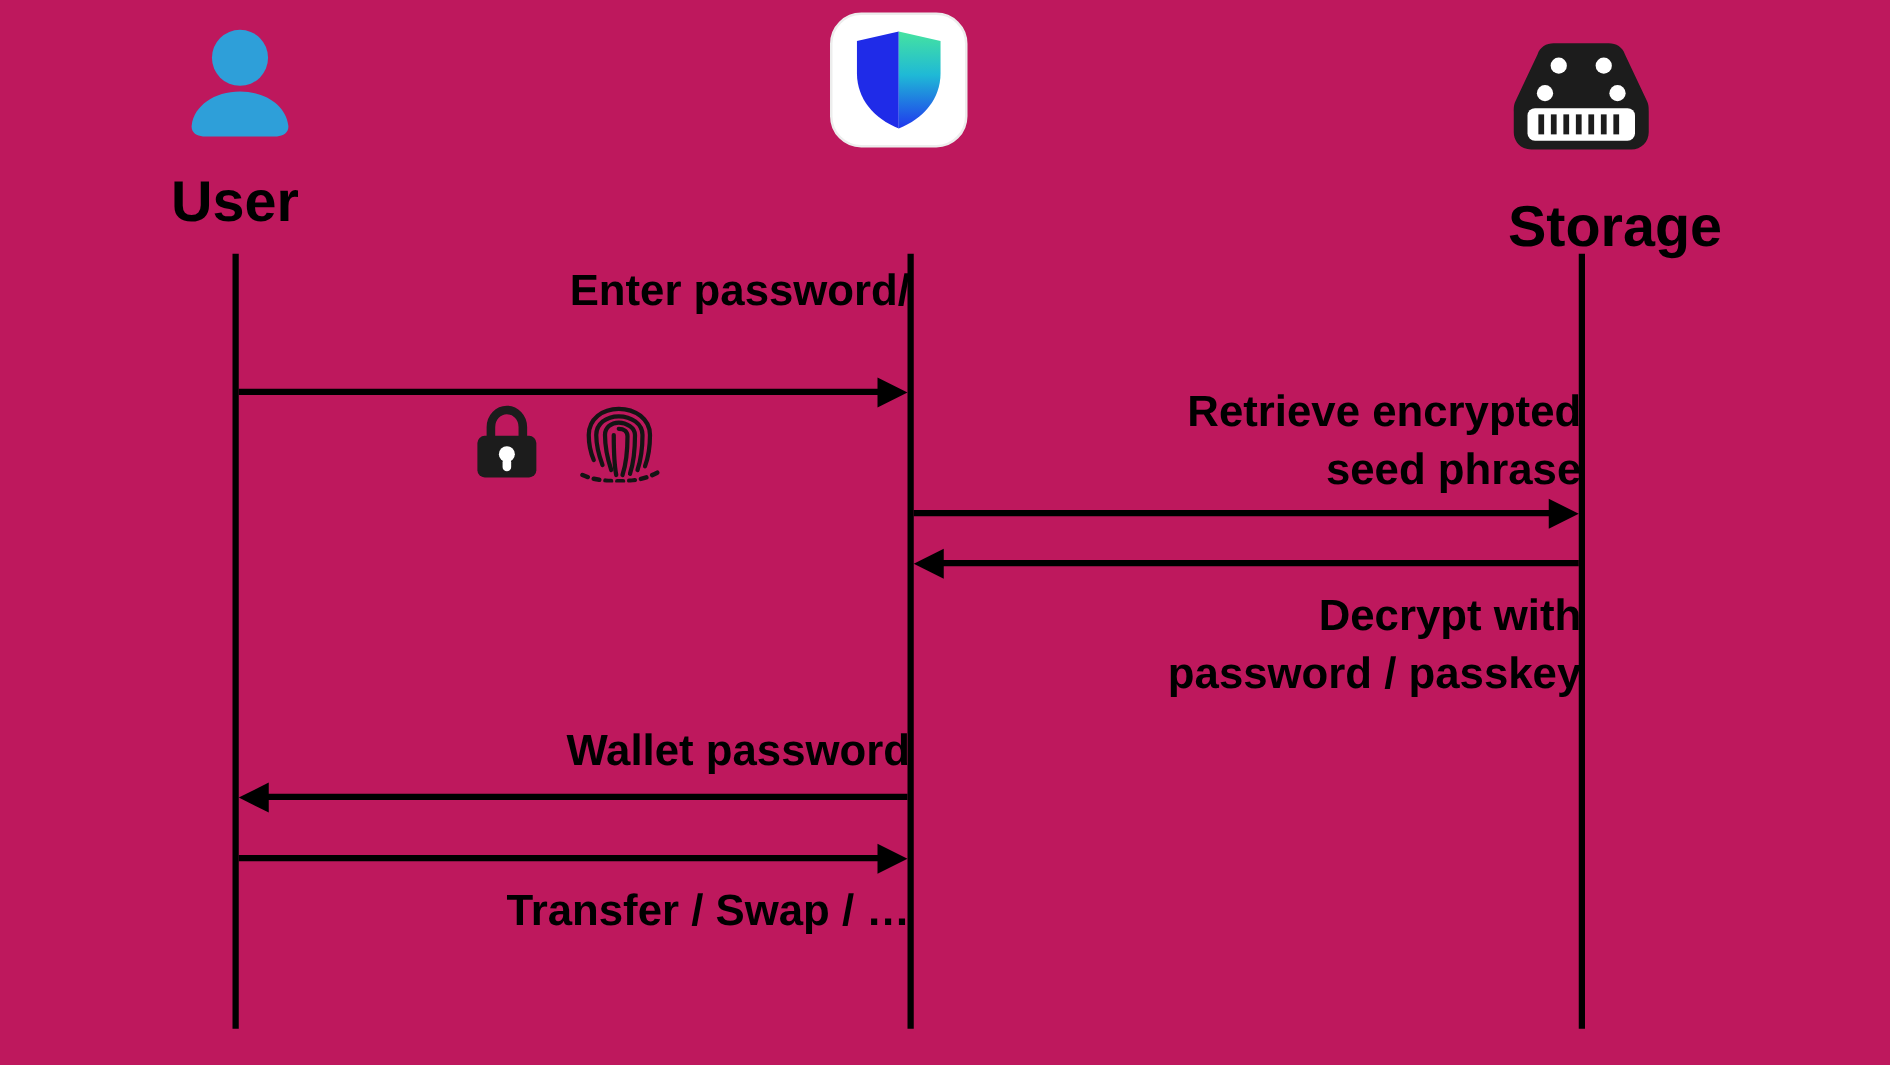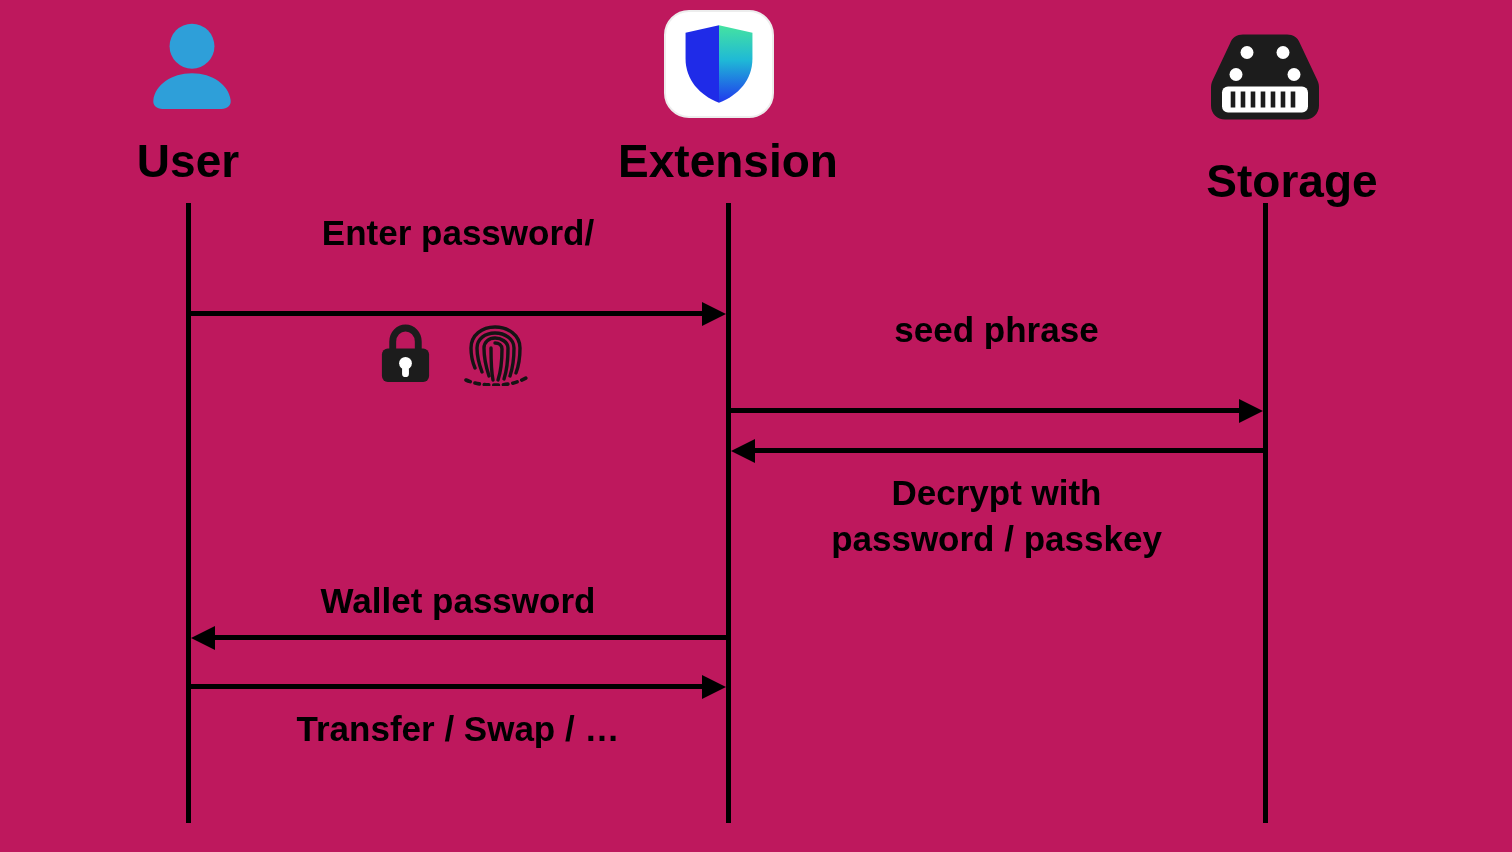--- a/index.html
+++ b/index.html
@@ -37,21 +37,21 @@
   }
   .lifeline {
     position: absolute;
     width: 5px;
     top: 203px;
     height: 620px;
     background: #000;
   }
   .msg-label {
     position: absolute;
-    text-align: center;
+    text-align: right;
     font-size: 35px;
     font-weight: bold;
     line-height: 46px;
     color: #000;
     white-space: nowrap;
   }
   .shaft {
     position: absolute;
     height: 5px;
     background: #000;
@@ -90,21 +90,20 @@
         <linearGradient id="shieldGrad" x1="0" y1="0" x2="0" y2="1">
           <stop offset="0" stop-color="#45E3A0"></stop>
           <stop offset="0.45" stop-color="#1FB9D6"></stop>
           <stop offset="1" stop-color="#2038EE"></stop>
         </linearGradient>
       </defs>
       <path d="M50 1 L6 11 L6 45 C6 72 24 93 50 103 Z" fill="#1F2BE8"></path>
       <path d="M50 1 L94 11 L94 45 C94 72 76 93 50 103 Z" fill="url(#shieldGrad)"></path>
     </svg>
   </div>
-  <div class="actor-label" style="left:578px; top:134px;">Extension</div>
 
   <div class="abs" style="left:1209px; top:31px; width:112px; height:93px;">
     <svg width="112" height="93" viewBox="0 0 112 92">
       <path d="M34 3 L78 3 C84 3 89 6 91 12 L108 48 C110 52 110 54 110 58 L110 74 C110 82 104 88 96 88 L16 88 C8 88 2 82 2 74 L2 58 C2 54 2 52 4 48 L21 12 C23 6 28 3 34 3 Z" fill="#1C1C1C"></path>
       <circle cx="38" cy="21" r="6.5" fill="#fff"></circle>
       <circle cx="74" cy="21" r="6.5" fill="#fff"></circle>
       <circle cx="27" cy="43" r="6.5" fill="#fff"></circle>
       <circle cx="85" cy="43" r="6.5" fill="#fff"></circle>
       <rect x="13" y="55" width="86" height="26" rx="6" fill="#fff"></rect>
       <rect x="21.7" y="60" width="4.6" height="16" fill="#1C1C1C"></rect>
@@ -143,20 +142,21 @@
         <path stroke-width="3.4" d="M19 48 C16 40 14 32 14 24 C14 15 22 9 32 9 C42 9 51 15 51 24 C51 34 50 43 47 52"></path>
         <path stroke-width="3.4" d="M26 52 C23 43 21 33 21 24 C21 18 26 14 32 14 C38 14 45 18 45 24 C45 36 44 46 41 55"></path>
         <path stroke-width="3.4" d="M32 19 C36 19 39 21 39 25 C39 37 38 47 35 56"></path>
         <path stroke-width="3.4" d="M28 24 C28 36 28 46 30 56"></path>
         <path stroke-width="3.6" stroke-dasharray="4.5 5" d="M3 56 C12 60 22 61 33 61 C44 61 54 59 63 54"></path>
       </g>
     </svg>
   </div>
 
   <div class="msg-label" style="left:728px; width:537px; top:307px;">
+    <div>Retrieve encrypted</div>
     <div>seed phrase</div>
   </div>
   <div class="shaft" style="left:731px; top:408px; width:510px;"></div>
   <div class="head-right" style="left:1239px; top:399px;"></div>
 
   <div class="head-left" style="left:731px; top:439px;"></div>
   <div class="shaft" style="left:753px; top:448px; width:510px;"></div>
   <div class="msg-label" style="left:728px; width:537px; top:470px;">
     <div>Decrypt with</div>
     <div>password / passkey</div>

